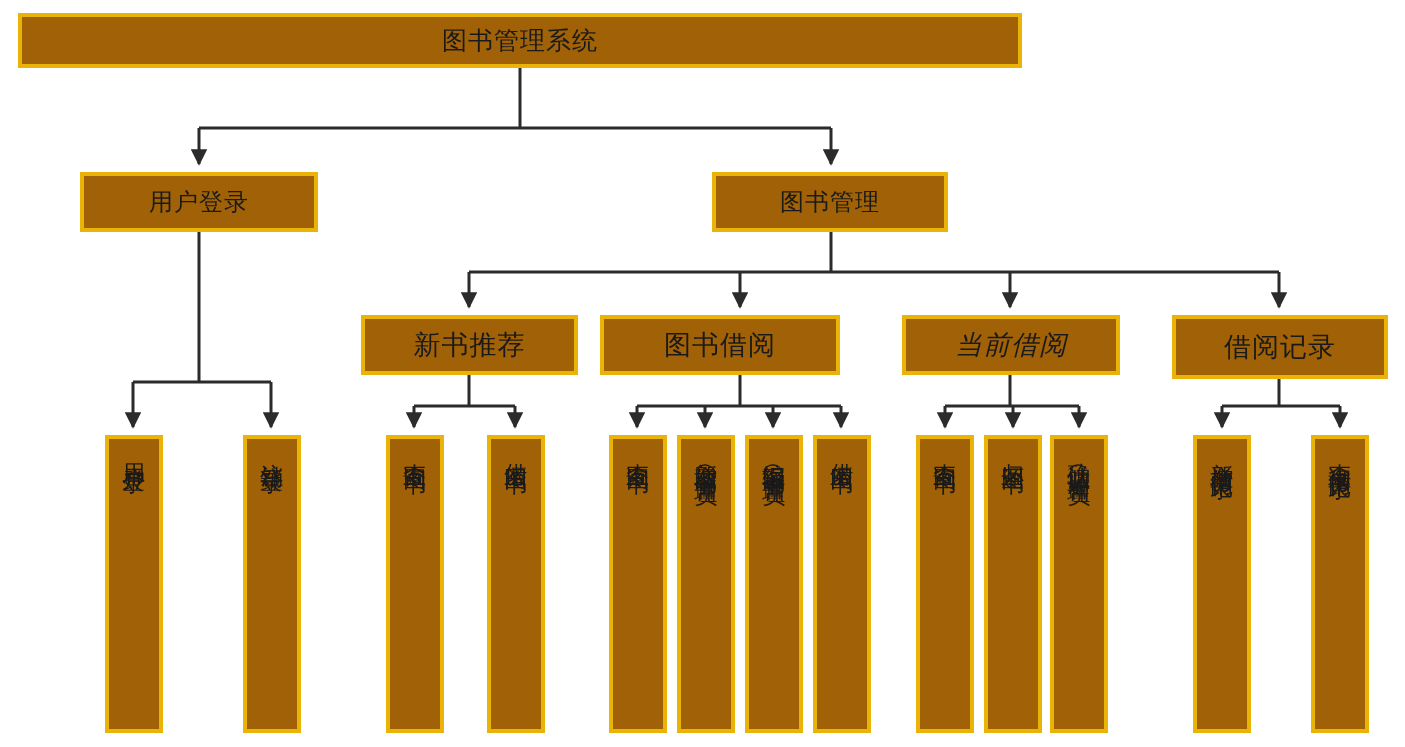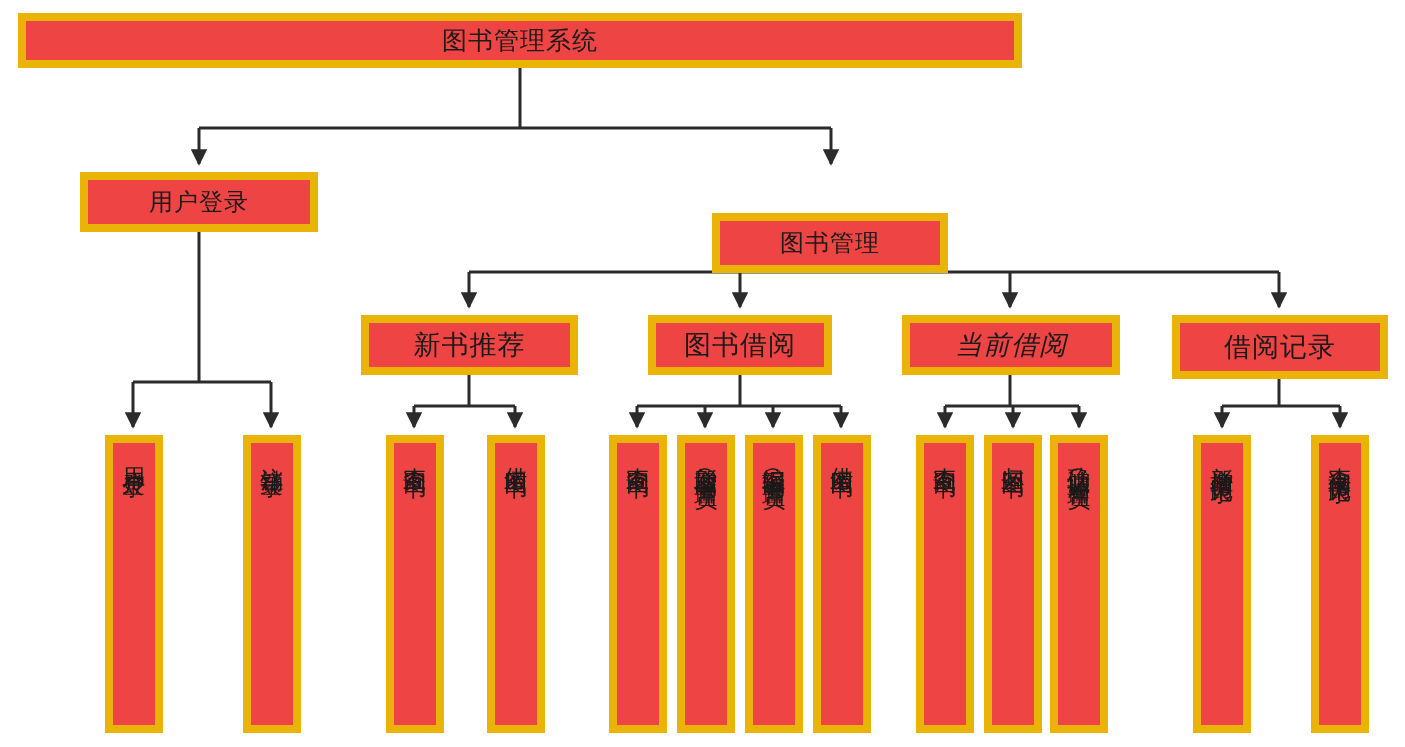--- a/index.html
+++ b/index.html
@@ -22,22 +22,22 @@
     position: absolute;
     left: 0;
     top: 0;
     width: 1405px;
     height: 747px;
     pointer-events: none;
   }
   .node {
     position: absolute;
     box-sizing: border-box;
-    background: #ef4444;
-    border: 8px solid #eab308;
+    background: #a16207;
+    border: 4px solid #eab308;
     display: flex;
     align-items: center;
     justify-content: center;
     color: #1a1a1a;
     text-align: right;
     z-index: 2;
   }
   .node-root {
     font-size: 25px;
     letter-spacing: 1px;
@@ -131,28 +131,28 @@
     </g>
   </svg>
 
   <div class="node node-root" style="left:18px; top:13px; width:1004px; height:55px;">
     <span>图书管理系统</span>
   </div>
 
   <div class="node node-l2" style="left:80px; top:172px; width:238px; height:60px;">
     <span>用户登录</span>
   </div>
-  <div class="node node-l2" style="left:712px; top:172px; width:236px; height:60px;margin-top:41px;">
+  <div class="node node-l2" style="left:712px; top:172px; width:236px; height:60px;">
     <span>图书管理</span>
   </div>
 
   <div class="node node-l3" style="left:361px; top:315px; width:217px; height:60px;">
     <span>新书推荐</span>
   </div>
-  <div class="node node-l3" style="left:648px; top:315px; width:184px; height:60px;">
+  <div class="node node-l3" style="left:600px; top:315px; width:240px; height:60px;">
     <span>图书借阅</span>
   </div>
   <div class="node node-l3" style="left:902px; top:315px; width:218px; height:60px;font-style:italic;">
     <span>当前借阅</span>
   </div>
   <div class="node node-l3" style="left:1172px; top:315px; width:216px; height:64px;">
     <span>借阅记录</span>
   </div>
 
   <div class="node node-leaf" style="left:105px; top:435px; width:58px; height:298px;">

